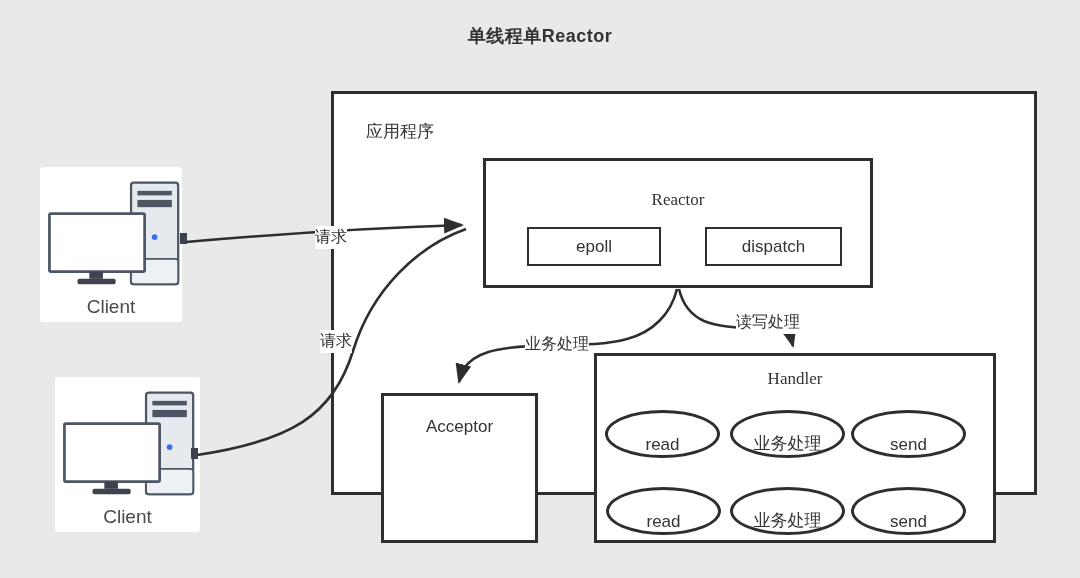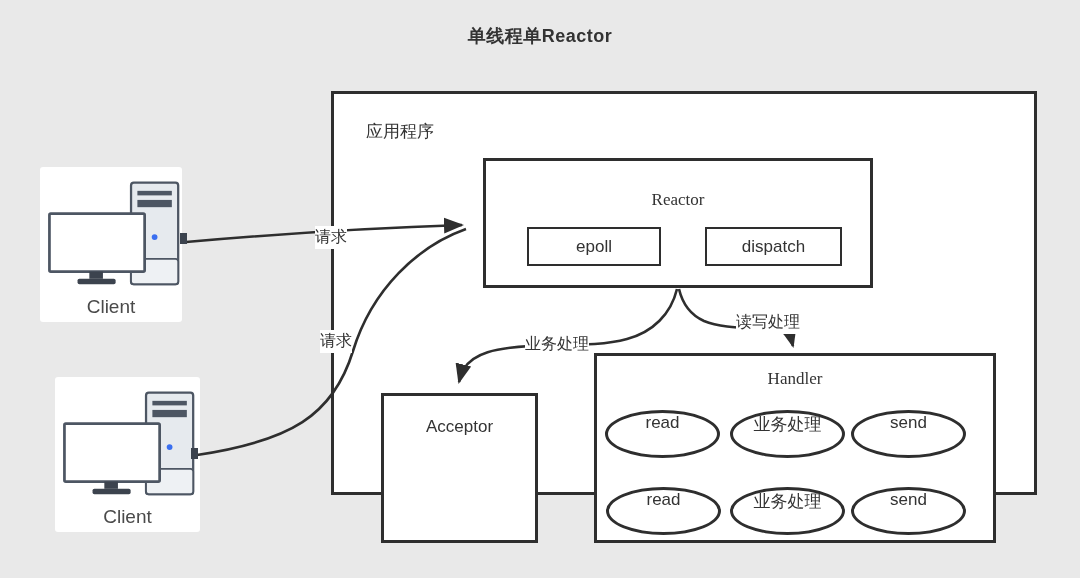--- a/index.html
+++ b/index.html
@@ -34,21 +34,21 @@
   .app-label{
     position:absolute;top:26px;left:32px;font-size:17px;color:var(--text);
   }
   .center-label{
     position:absolute;inset:0;display:flex;align-items:center;justify-content:center;
     font-size:17px;color:var(--text);
   }
   .oval{
     position:absolute;width:115px;height:48px;
     border:3px solid var(--stroke);border-radius:50%;
-    background:#ffffff;display:flex;align-items:flex-start;justify-content:center;
+    background:#ffffff;display:flex;align-items:flex-end;justify-content:center;
     font-size:17px;color:var(--text);
   }
   .client-card{
     position:absolute;width:145px;height:155px;background:#ffffff;border-radius:3px;
   }
   .client-card svg{position:absolute;top:10px;left:4px;}
   .client-label{
     position:absolute;bottom:4px;left:0;right:0;text-align:center;
     font-size:19px;color:var(--muted);
   }

